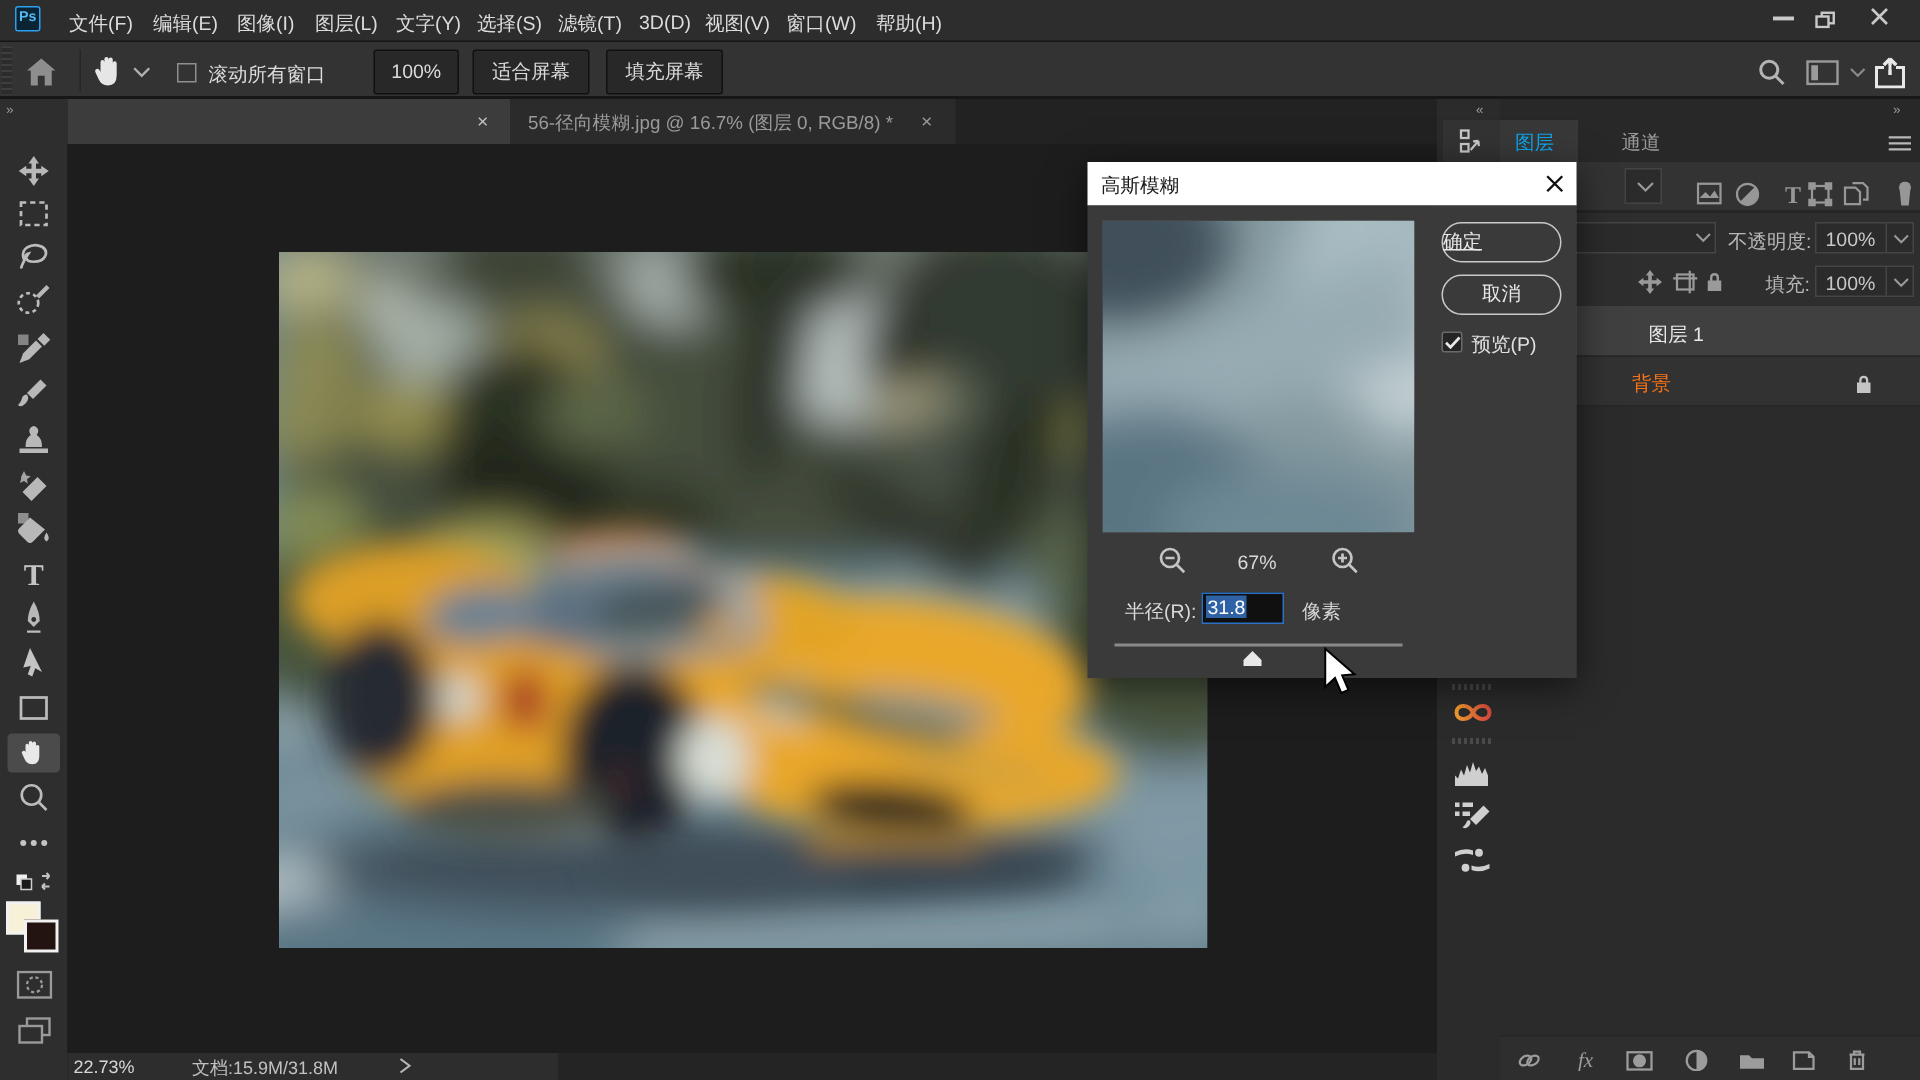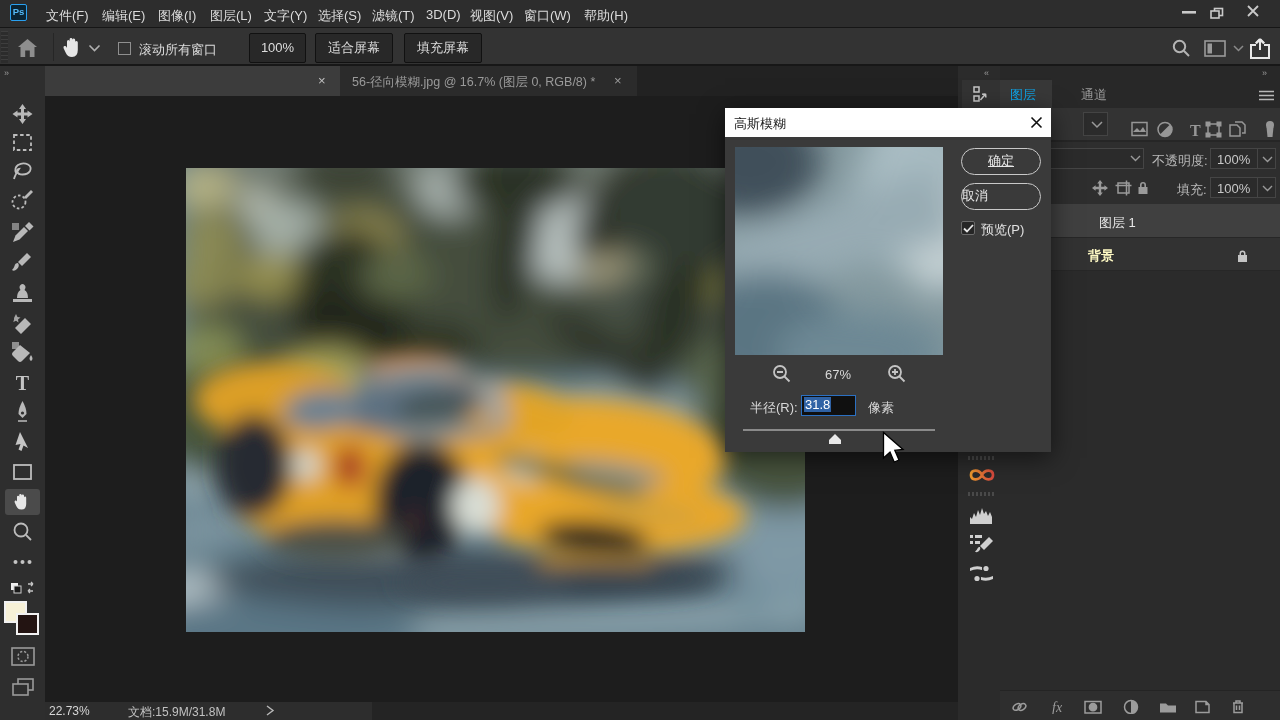--- a/index.html
+++ b/index.html
@@ -367,21 +367,21 @@
   <div class="abs" style="left:1210px;top:177px;width:66px;height:21px;background:#2b2b2b;border:1px solid #454545;"></div>
   <div class="abs txt" style="left:1217px;top:181px;color:#c8c8c8;">100%</div>
   <div class="abs" style="left:1257px;top:178px;width:1px;height:19px;background:#454545;"></div>
   <svg class="abs" style="left:1262px;top:185px;" width="11" height="7" viewBox="0 0 11 7">
       <path d="M1 1 L5.5 5.5 L10 1" fill="none" stroke="#999" stroke-width="1.4"></path>
     </svg>
 
   <div class="abs" style="left:1000px;top:204px;width:280px;height:33px;background:#404040;"></div>
   <div class="abs txt" style="left:1088px;top:214px;color:#e8e8e8;margin-left:11px;">图层 1</div>
   <div class="abs" style="left:1000px;top:237px;width:280px;height:33px;background:#323232;border-top:1px solid #272727;"></div>
-  <div class="abs txt" style="left:1088px;top:247px;color:#fef9c3;font-weight:bold;">背景</div>
+  <div class="abs txt" style="left:1088px;top:247px;color:#f97316;">背景</div>
   <svg class="abs" style="left:1236px;top:249px;" width="13" height="15" viewBox="0 0 13 15">
     <path d="M3.5 6 V4.5 Q3.5 1.5 6.5 1.5 Q9.5 1.5 9.5 4.5 V6 H11 V13 H2 V6 Z M5 6 H8 V4.5 Q8 3 6.5 3 Q5 3 5 4.5 Z" fill="#c4c4c4"></path>
   </svg>
   <div class="abs" style="left:1000px;top:270px;width:280px;height:420px;background:#2b2b2b;border-top:1px solid #272727;"></div>
 
   <div class="abs" style="left:1000px;top:690px;width:280px;height:30px;background:#2e2e2e;border-top:1px solid #242424;"></div>
   <svg class="abs" style="left:1012px;top:699px;" width="240" height="15" viewBox="0 0 240 15">
     <g fill="none" stroke="#9c9c9c" stroke-width="1.5">
       <ellipse cx="5" cy="8" rx="4.2" ry="2.8" transform="rotate(-35 5 8)"></ellipse>
       <ellipse cx="10" cy="8" rx="4.2" ry="2.8" transform="rotate(-35 10 8)"></ellipse>
@@ -416,22 +416,22 @@
           <ellipse cx="15" cy="15" rx="70" ry="55" fill="#41505a"></ellipse>
           <rect x="120" y="-30" width="110" height="150" fill="#a8bcc2" transform="rotate(20 170 40)"></rect>
           <ellipse cx="205" cy="90" rx="40" ry="55" fill="#c2cfd2"></ellipse>
           <rect x="-20" y="55" width="240" height="70" fill="#97abb3" transform="rotate(-18 100 90)"></rect>
           <ellipse cx="30" cy="185" rx="80" ry="60" fill="#5a7482"></ellipse>
           <ellipse cx="125" cy="205" rx="85" ry="40" fill="#6d8894"></ellipse>
         </g>
         </svg>
     </div>
 
-    <div class="abs" style="left:236px;top:40px;width:80px;height:27px;border:1.5px solid #c9c9c9;border-radius:14px;color:#e8e8e8;font-size:13px;text-align:center;line-height:24px;text-decoration:underline;">确定</div>
-    <div class="abs" style="left:236px;top:75px;width:80px;height:27px;border:1.5px solid #c9c9c9;border-radius:14px;color:#e8e8e8;font-size:13px;line-height:24px;">取消</div>
+    <div class="abs" style="left:236px;top:40px;width:80px;height:27px;border:1.5px solid #c9c9c9;border-radius:14px;color:#e8e8e8;font-size:13px;text-align:left;line-height:24px;text-decoration:underline;">确定</div>
+    <div class="abs" style="left:236px;top:75px;width:80px;height:27px;border:1.5px solid #c9c9c9;border-radius:14px;color:#e8e8e8;font-size:13px;text-align:center;line-height:24px;">取消</div>
 
     <div class="abs" style="left:236px;top:113px;width:14px;height:14px;background:#252525;border:1px solid #6a6a6a;border-radius:2px;"></div>
     <svg class="abs" style="left:238px;top:116px;" width="11" height="9" viewBox="0 0 11 9">
         <path d="M1 4.5 L4 7.5 L10 1" fill="none" stroke="#e8e8e8" stroke-width="1.8"></path>
       </svg>
     <div class="abs" style="left:256px;top:113px;font-size:13px;color:#e0e0e0;">预览(P)</div>
 
     <svg class="abs" style="left:47px;top:256px;" width="19" height="19" viewBox="0 0 19 19">
       <circle cx="8" cy="8" r="6" fill="none" stroke="#c4c4c4" stroke-width="1.8"></circle>
       <path d="M12.5 12.5 L17.5 17.5 M5 8 H11" stroke="#c4c4c4" stroke-width="1.8"></path>

